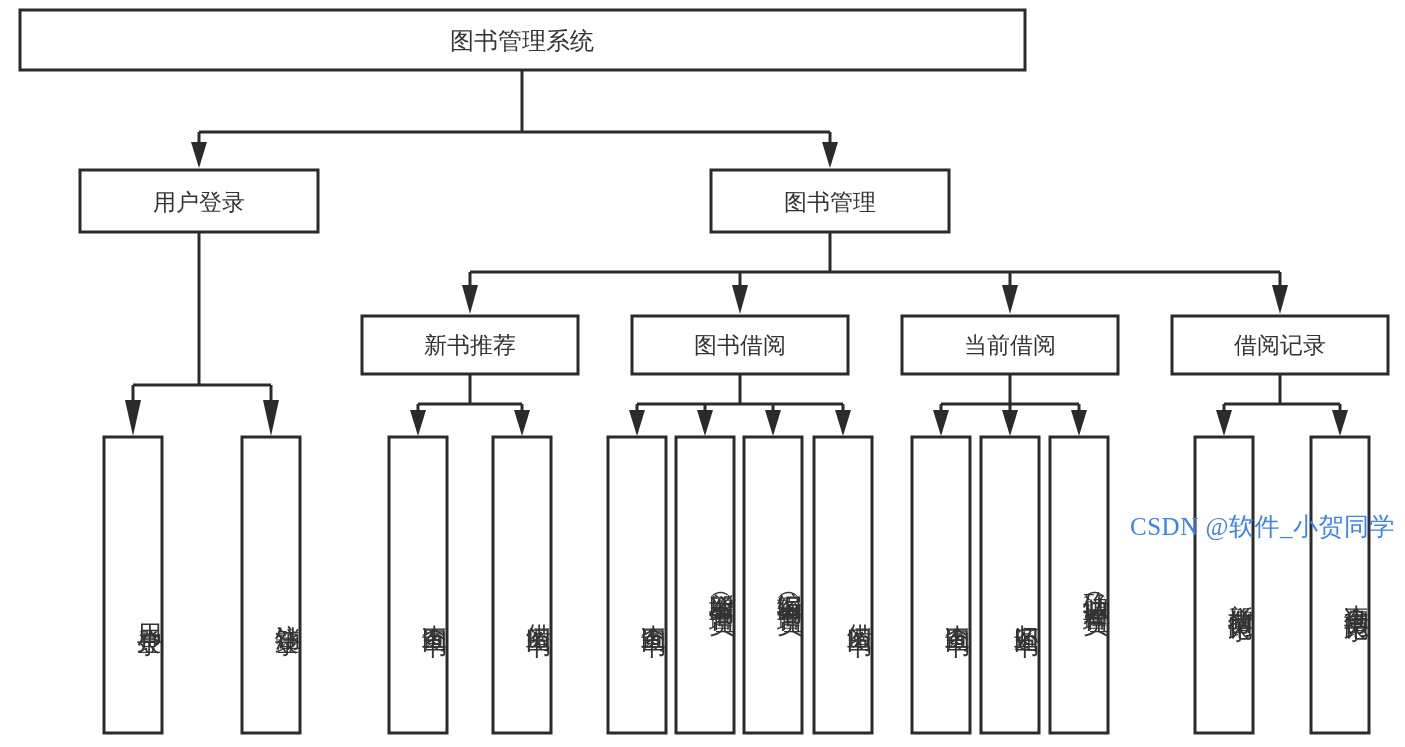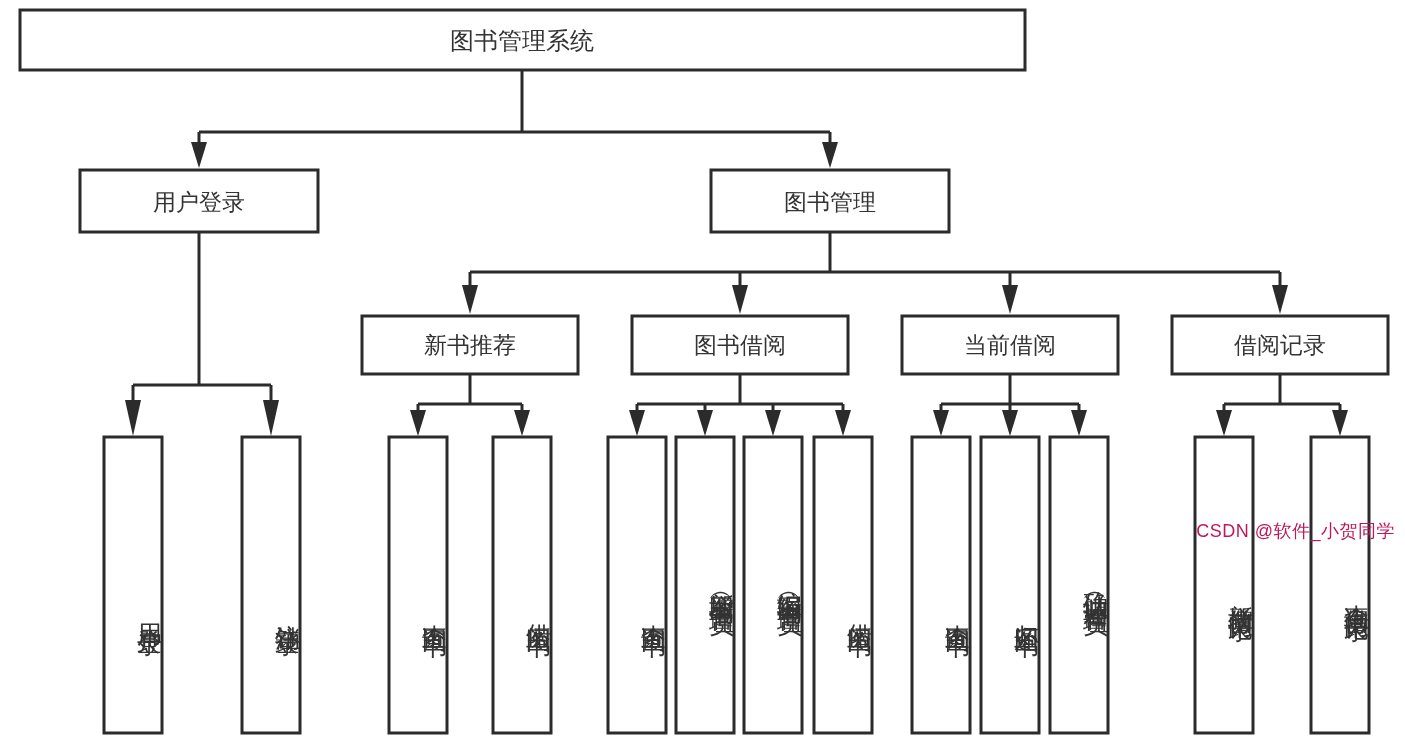--- a/index.html
+++ b/index.html
@@ -65,23 +65,23 @@
     white-space: nowrap;
     display: flex;
     align-items: flex-start;
     justify-content: center;
     pointer-events: none;
   }
   .watermark {
     position: absolute;
     right: 10px;
     bottom: 8px;
-    font-family: Liberation Sans, sans-serif;
-    font-size: 18px;
-    color: #be185d;
+    font-family: Liberation Serif, serif;
+    font-size: 25px;
+    color: #3b82f6;
     white-space: nowrap;
     letter-spacing: 0.5px;
   }
 </style>
 </head>
 <body>
 
 <div id="diagram-root">
 
   <svg class="diagram" viewBox="0 0 1405 747" xmlns="http://www.w3.org/2000/svg">

